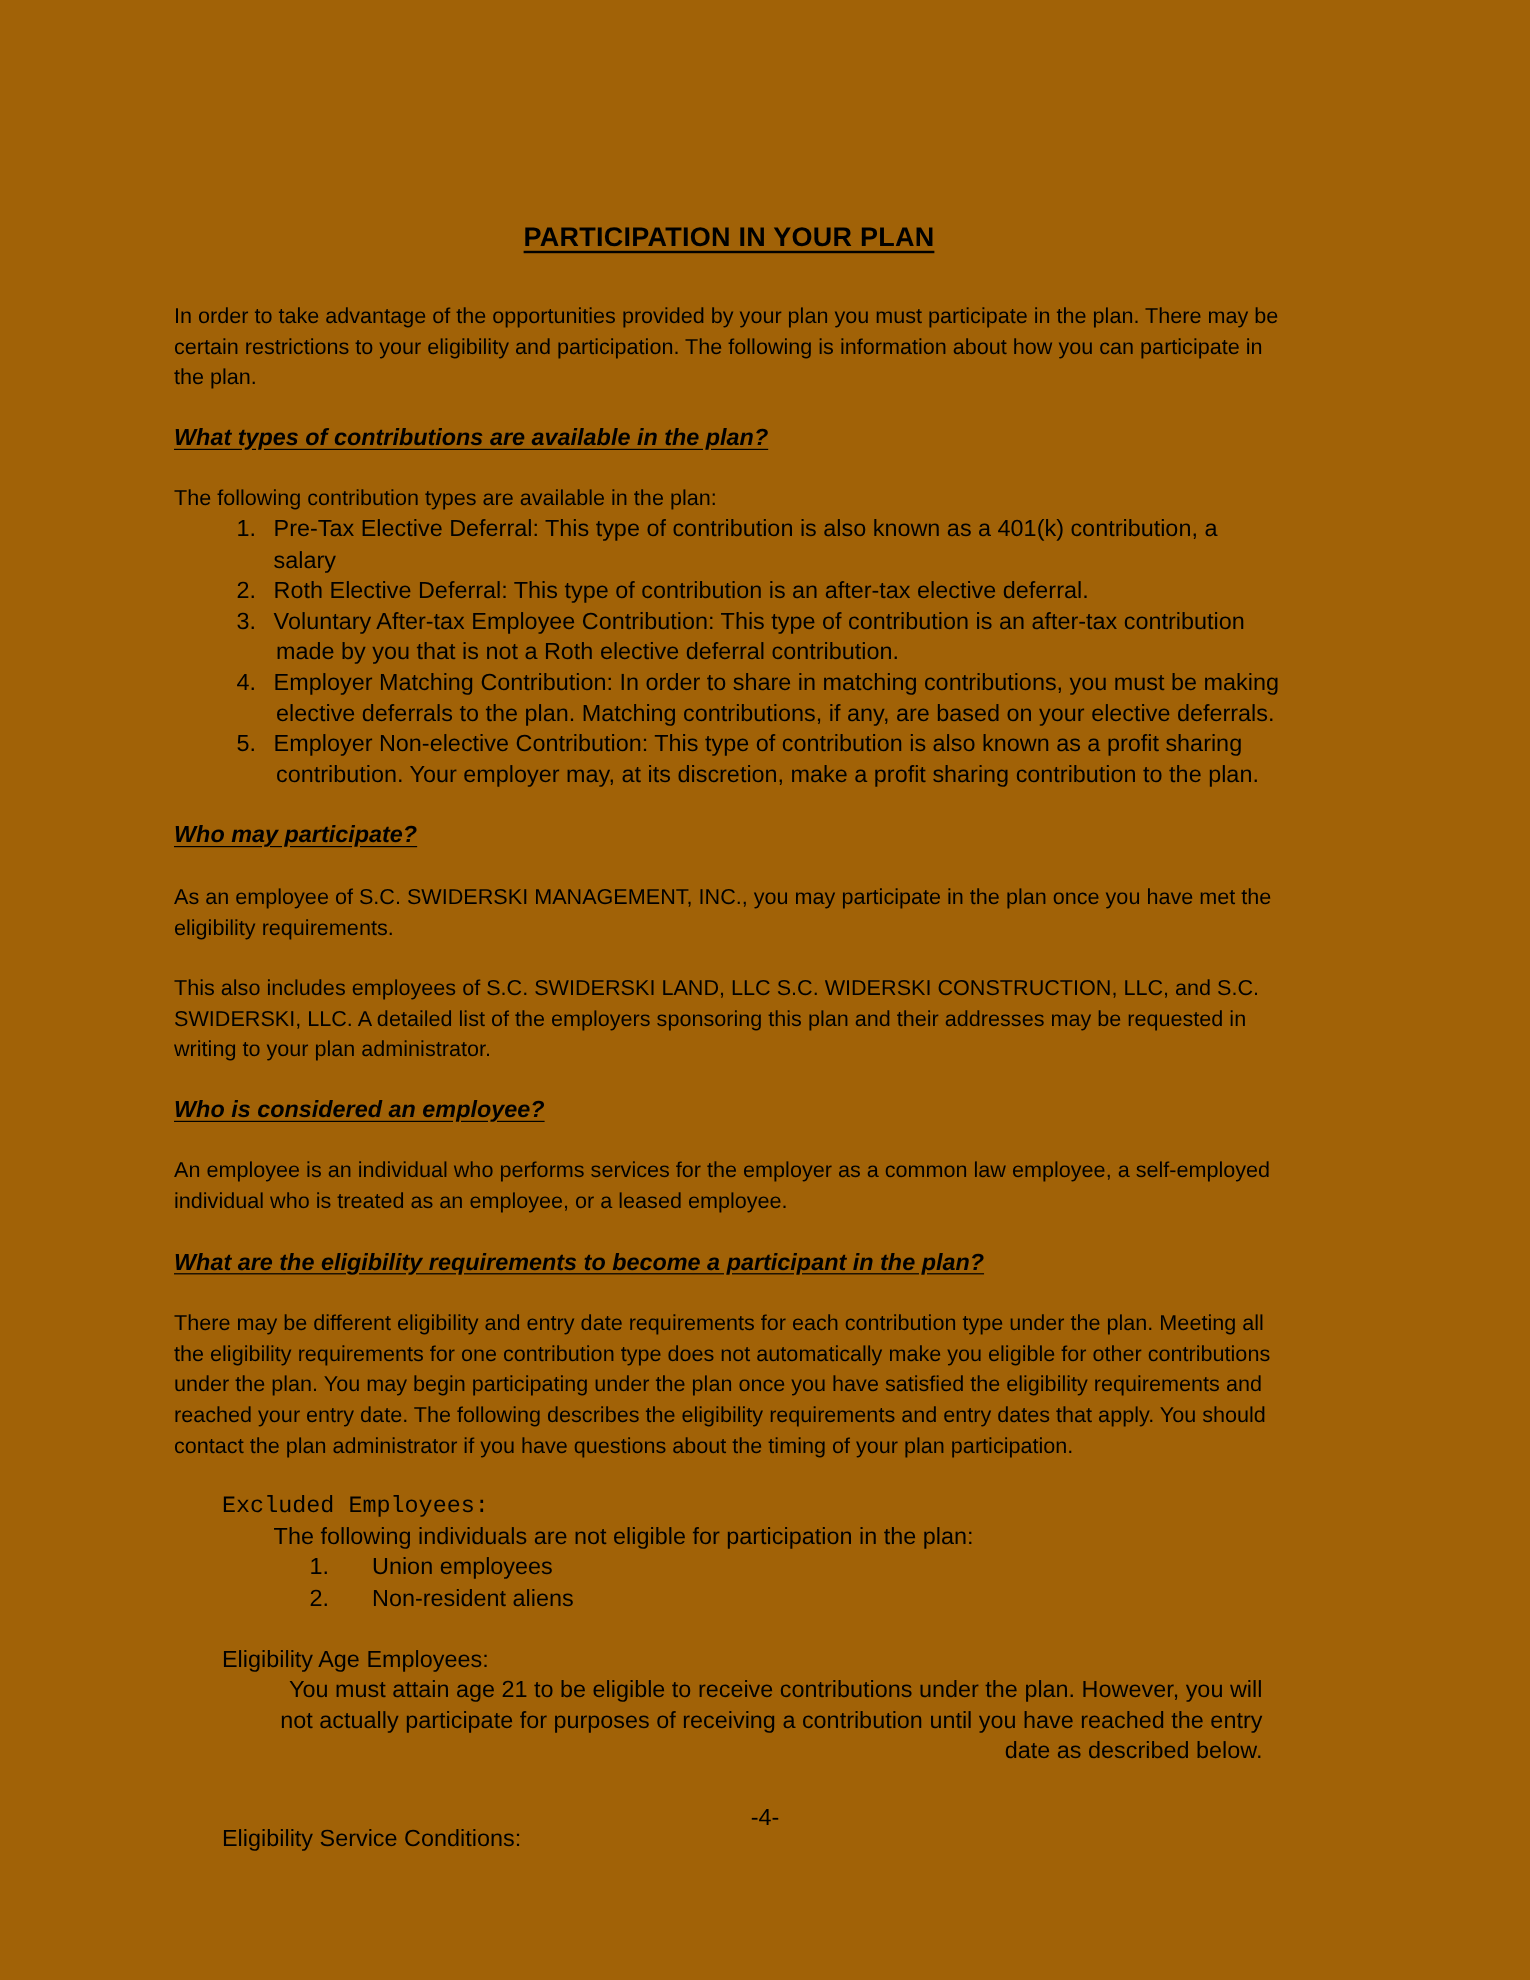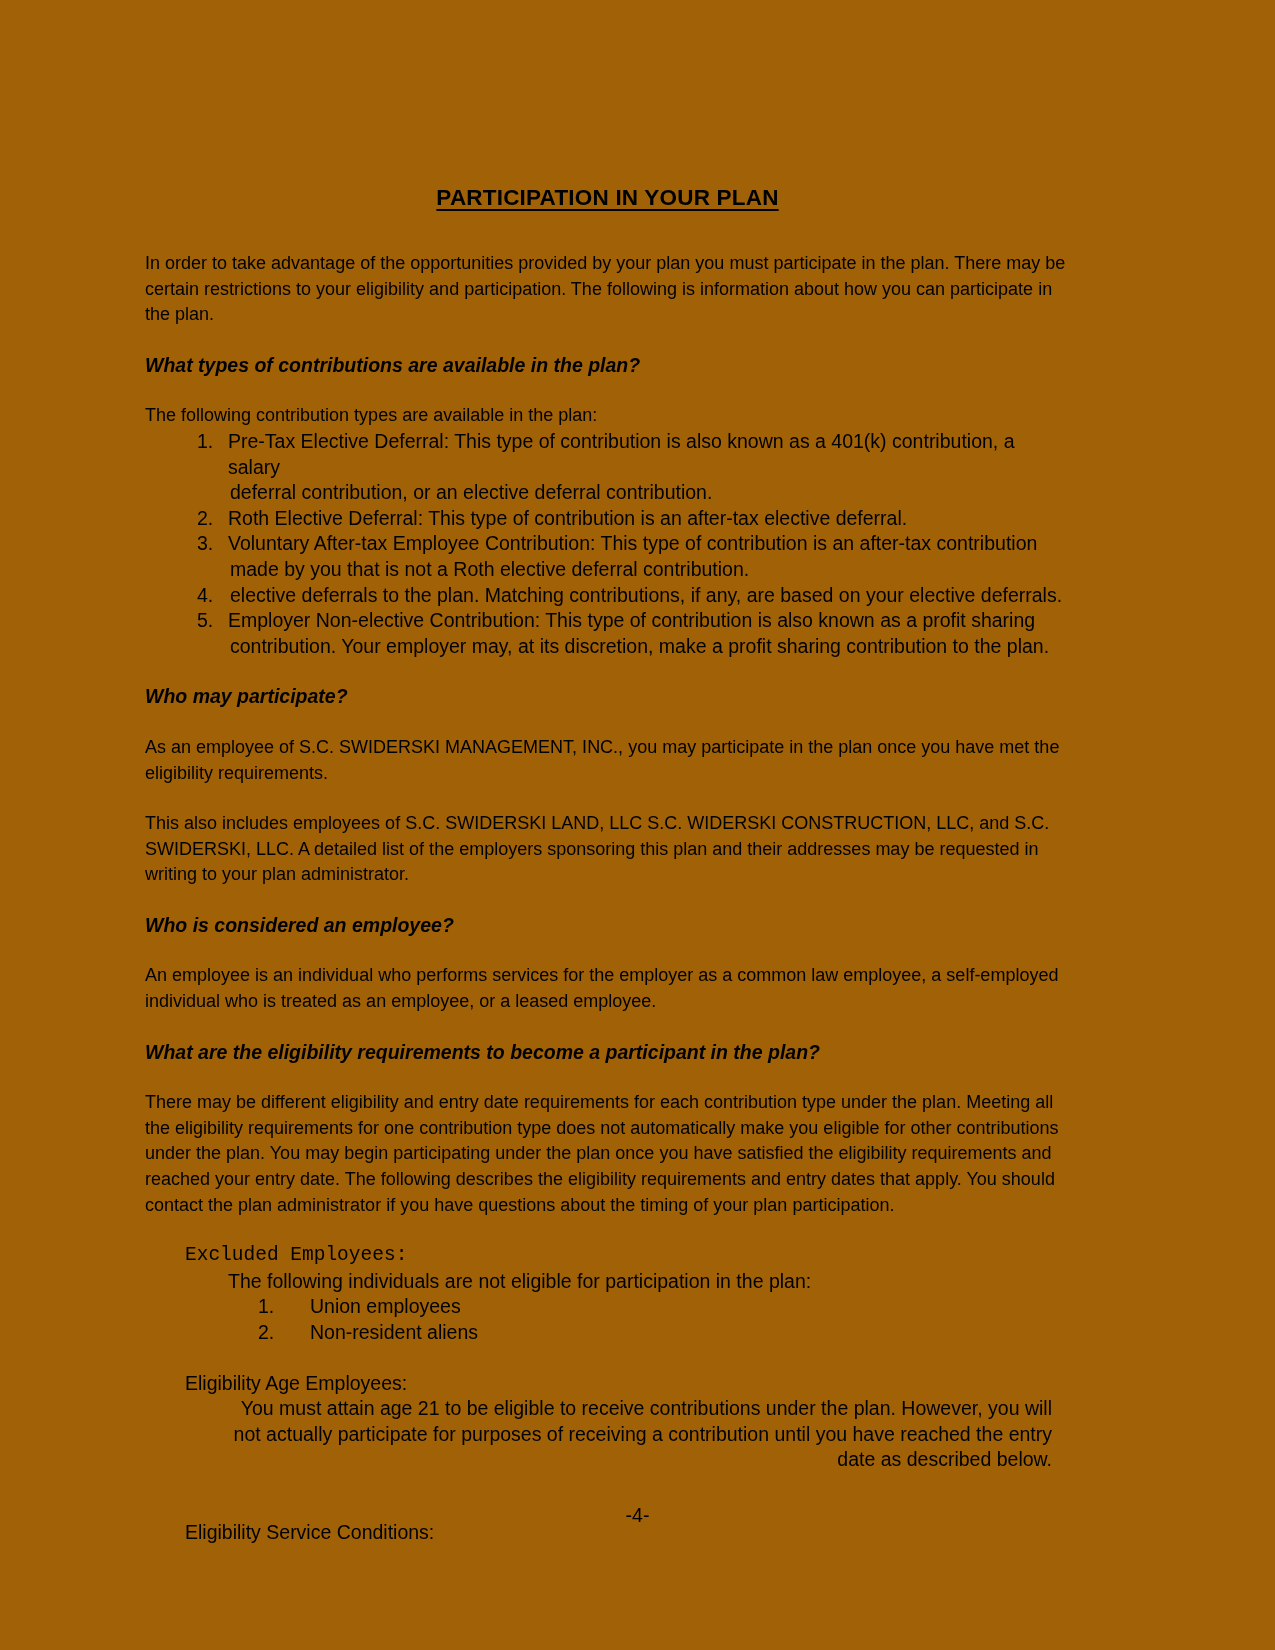--- a/index.html
+++ b/index.html
@@ -41,20 +41,21 @@
     margin: 0;
     text-align: left;
   }
   .gap-lg { height: 40px; }
   .gap-md { height: 25px; }
 
   h2.section-heading {
     font-size: 19.5px;
     font-weight: bold;
     font-style: italic;
+    text-decoration: underline;
     text-underline-offset: 3px;
     margin: 0;
     line-height: 25.6px;
   }
 
   ol.contrib-list {
     margin: 0;
     padding: 0;
     list-style: none;
   }
@@ -135,39 +136,39 @@
 
     <div class="gap-md"></div>
 
     <p class="body-text">The following contribution types are available in the plan:</p>
 
     <ol class="contrib-list">
       <li>
         <span class="num">1.</span>
         <span class="txt">
           <span>Pre-Tax Elective Deferral: This type of contribution is also known as a 401(k) contribution, a salary</span>
-          <span class="cont">deferral contribution, or an elective deferral contribution.</span>
         </span>
       </li>
       <li>
         <span class="num">2.</span>
         <span class="txt">
           <span>Roth Elective Deferral: This type of contribution is an after-tax elective deferral.</span>
         </span>
       </li>
       <li>
         <span class="num">3.</span>
         <span class="txt">
           <span>Voluntary After-tax Employee Contribution: This type of contribution is an after-tax contribution</span>
           <span class="cont">made by you that is not a Roth elective deferral contribution.</span>
         </span>
       </li>
       <li>
         <span class="num">4.</span>
         <span class="txt">
+          <span>Employer Matching Contribution: In order to share in matching contributions, you must be making</span>
           <span class="cont">elective deferrals to the plan. Matching contributions, if any, are based on your elective deferrals.</span>
         </span>
       </li>
       <li>
         <span class="num">5.</span>
         <span class="txt">
           <span>Employer Non-elective Contribution: This type of contribution is also known as a profit sharing</span>
           <span class="cont">contribution. Your employer may, at its discretion, make a profit sharing contribution to the plan.</span>
         </span>
       </li>

